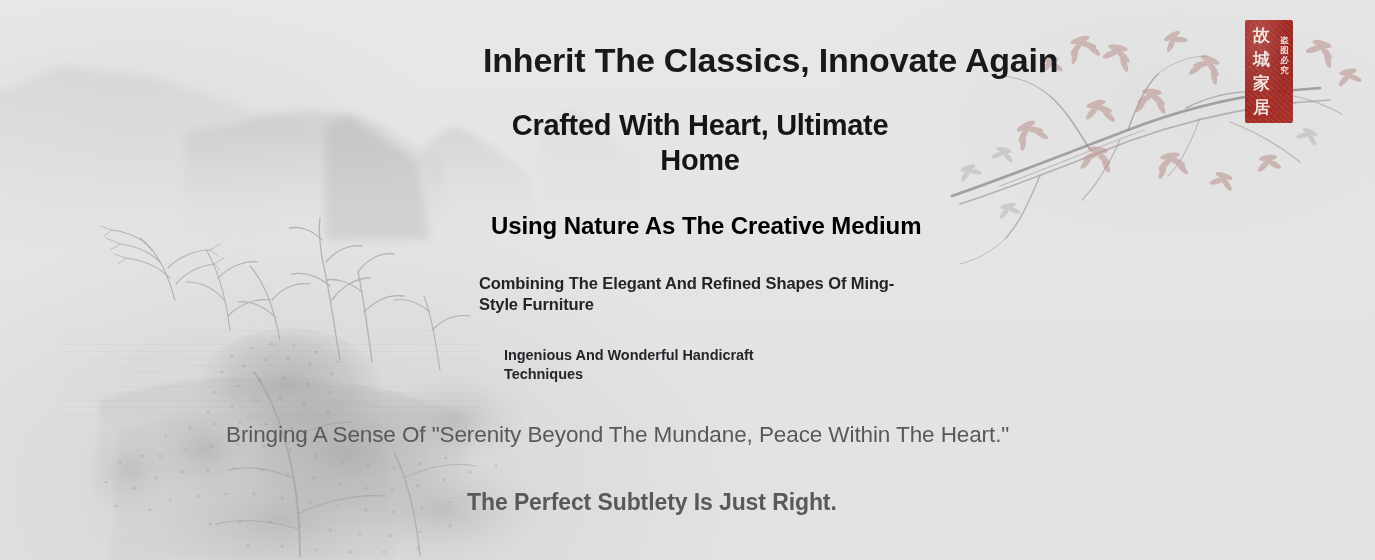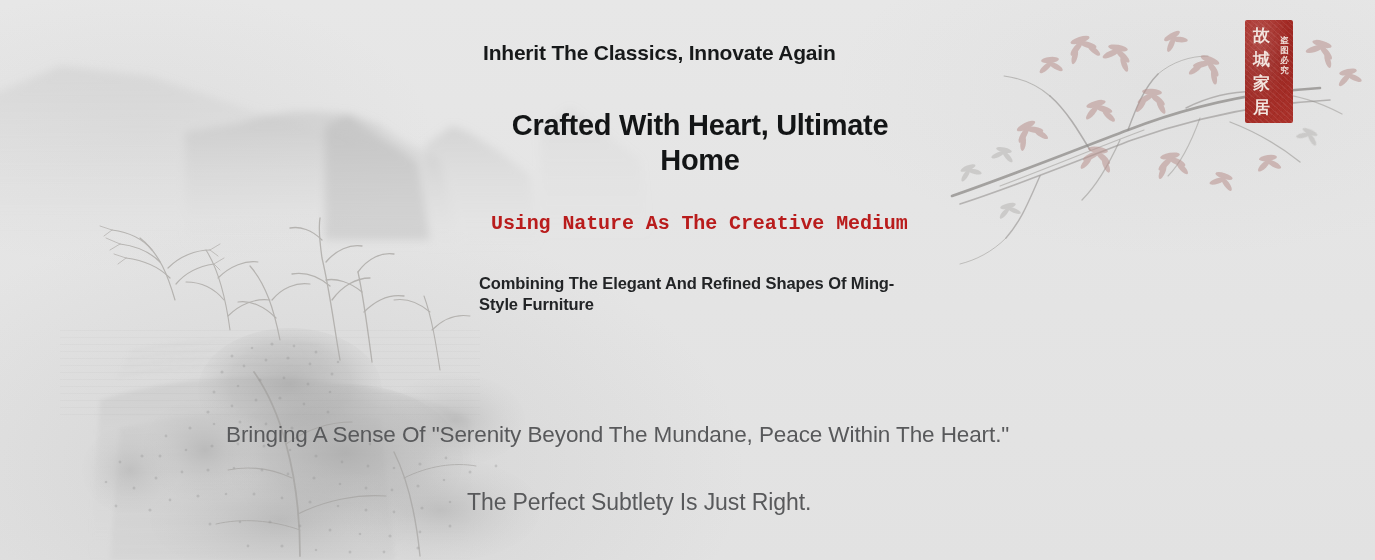--- a/index.html
+++ b/index.html
@@ -125,44 +125,43 @@
     line-height: 1.05;
     color: #efdcd6;
     font-weight: 700;
   }
 
   
   .txt { position: absolute; white-space: pre-line; }
 
   .h-line1 {
     left: 483px; top: 40px;
-    font-size: 21px;
+    font-size: 34px;
     font-weight: 700;
     letter-spacing: -0.2px;
     color: #17191a;
     line-height: 1.2;
   }
   .h-line2 {
     left: 485px; top: 108px;
     width: 430px;
     font-size: 29px;
     font-weight: 700;
     letter-spacing: -0.3px;
     color: #131516;
     line-height: 1.2;
     text-align: center;
   }
   .sub1 {
     left: 491px; top: 211px;
-    font-size: 20px;
+    font-size: 24px;
     font-weight: 600;
-    color: #b91c1c;
+    color: #000000;
     letter-spacing: -0.1px;
     line-height: 1.25;
-    font-family: Liberation Mono, monospace;
   }
   .sub2 {
     left: 447px; top: 273px;
     width: 420px;
     font-size: 16.5px;
     font-weight: 700;
     color: #222426;
     letter-spacing: -0.1px;
     line-height: 1.28;
     margin-left: 32px;
@@ -180,21 +179,21 @@
     left: 226px; top: 421px;
     font-size: 22.5px;
     font-weight: 500;
     color: #58595b;
     letter-spacing: -0.1px;
     line-height: 1.25;
   }
   .closing {
     left: 467px; top: 488px;
     font-size: 23px;
-    font-weight: 400;
+    font-weight: 700;
     color: #58595b;
     letter-spacing: -0.1px;
     line-height: 1.25;
   }
 </style>
 </head>
 <body>
 
 <div id="stage">
 
@@ -573,16 +572,17 @@
       <span>图</span>
       <span>必</span>
       <span>究</span>
     </div>
   </div>
 
   <div class="txt h-line1">Inherit The Classics, Innovate Again</div>
   <div class="txt h-line2">Crafted With Heart, Ultimate Home</div>
   <div class="txt sub1">Using Nature As The Creative Medium</div>
   <div class="txt sub2">Combining The Elegant And Refined Shapes Of Ming-Style Furniture</div>
+  <div class="txt sub3">Ingenious And Wonderful Handicraft Techniques</div>
   <div class="txt quote">Bringing A Sense Of "Serenity Beyond The Mundane, Peace Within The Heart."</div>
   <div class="txt closing">The Perfect Subtlety Is Just Right.</div>
 
 </div>
 
 </body></html>

